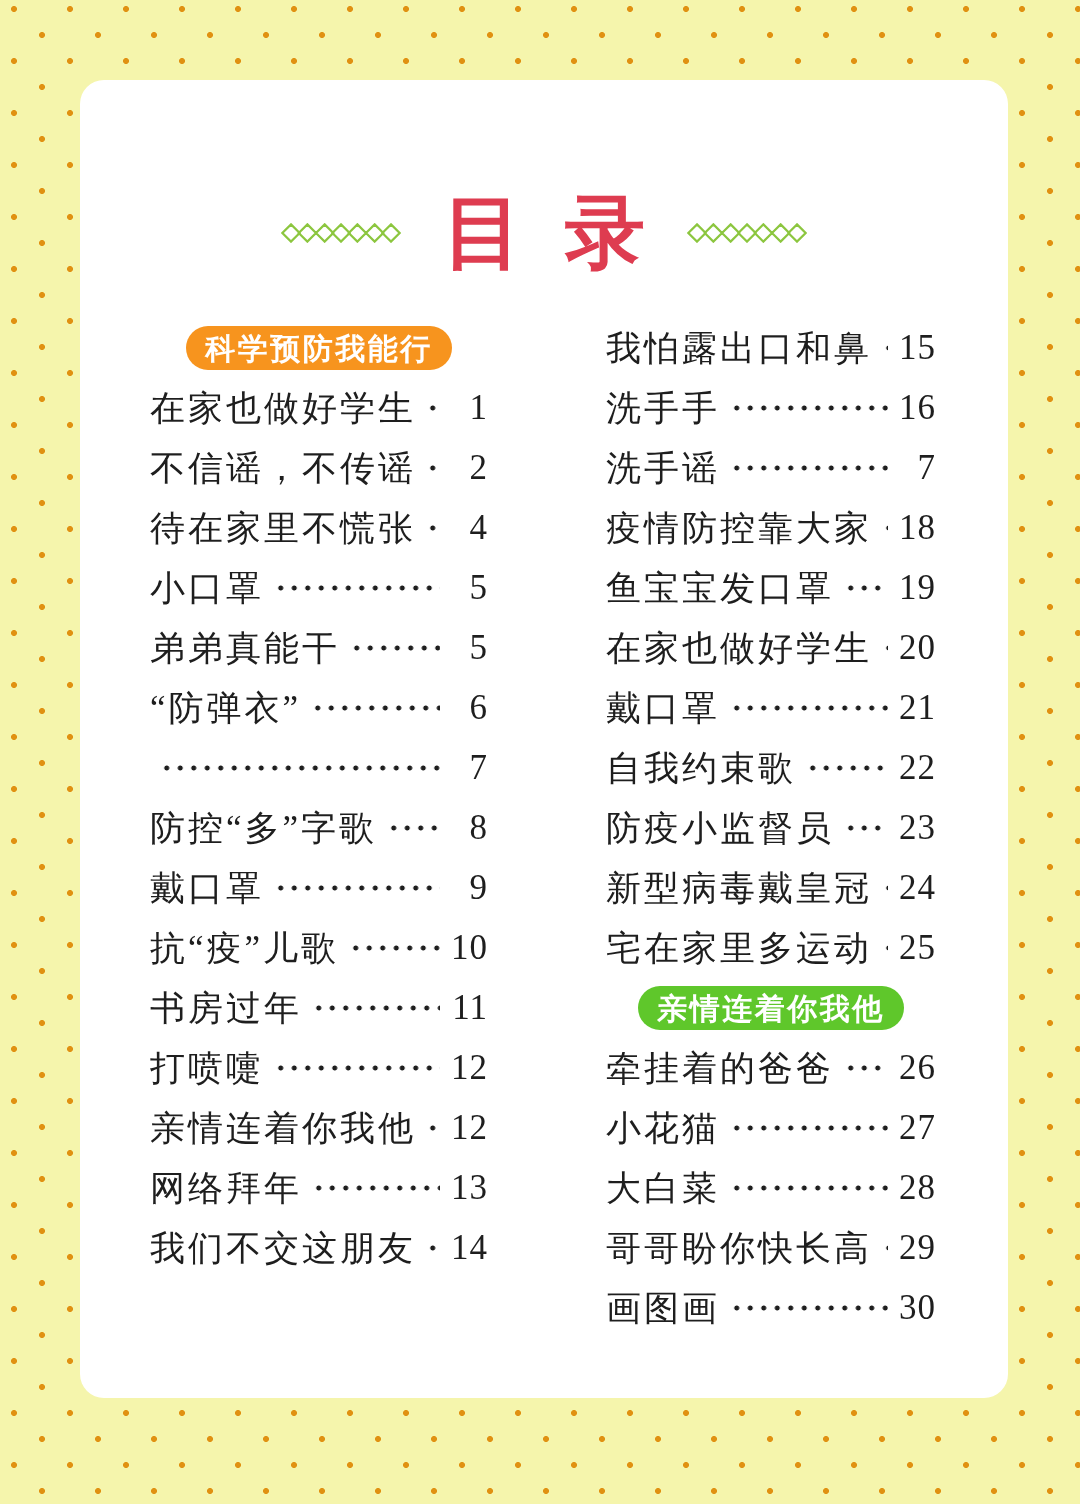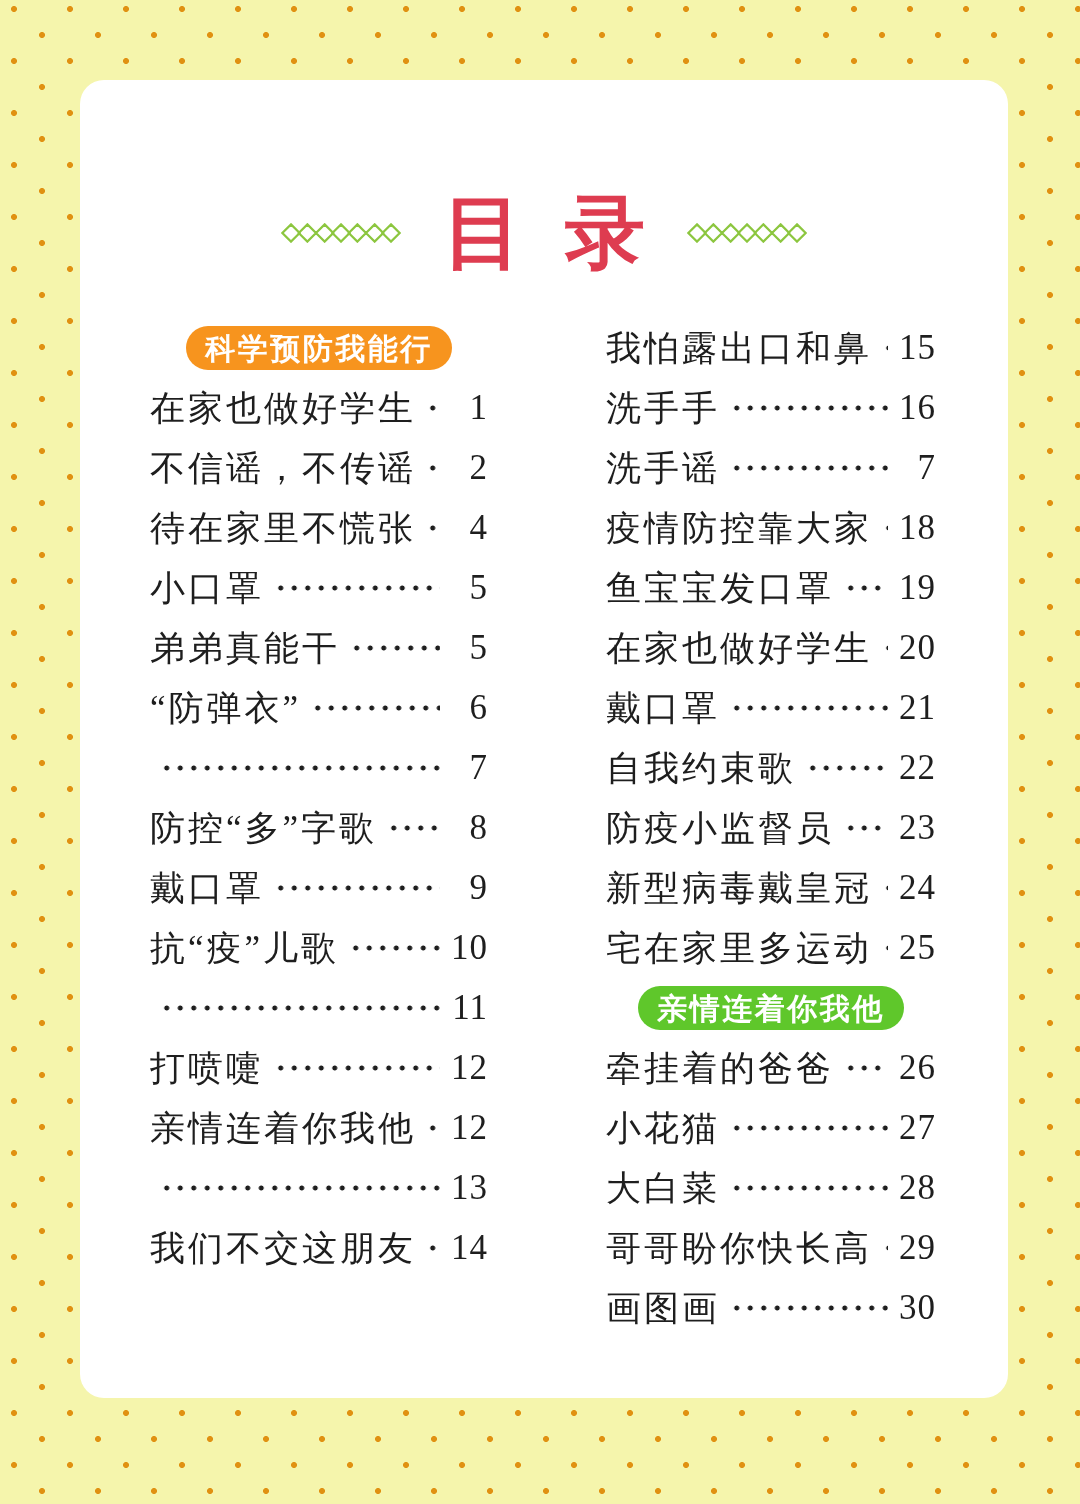--- a/index.html
+++ b/index.html
@@ -177,40 +177,42 @@
         </div>
       <div class="slot">
           <div class="row">
             <span class="t">抗“疫”儿歌</span>
             <span class="leader"></span>
             <span class="pg">10</span>
           </div>
         </div>
       <div class="slot">
           <div class="row">
+            <span class="t">书房过年</span>
             <span class="leader"></span>
             <span class="pg">11</span>
           </div>
         </div>
       <div class="slot">
           <div class="row">
             <span class="t">打喷嚏</span>
             <span class="leader"></span>
             <span class="pg">12</span>
           </div>
         </div>
       <div class="slot">
           <div class="row">
             <span class="t">亲情连着你我他</span>
             <span class="leader"></span>
             <span class="pg">12</span>
           </div>
         </div>
       <div class="slot">
           <div class="row">
+            <span class="t">网络拜年</span>
             <span class="leader"></span>
             <span class="pg">13</span>
           </div>
         </div>
       <div class="slot">
           <div class="row">
             <span class="t">我们不交这朋友</span>
             <span class="leader"></span>
             <span class="pg">14</span>
           </div>

